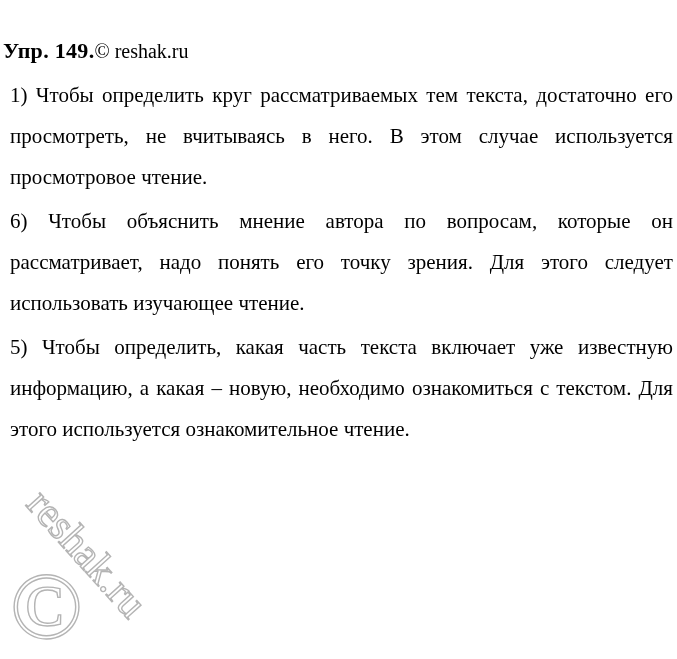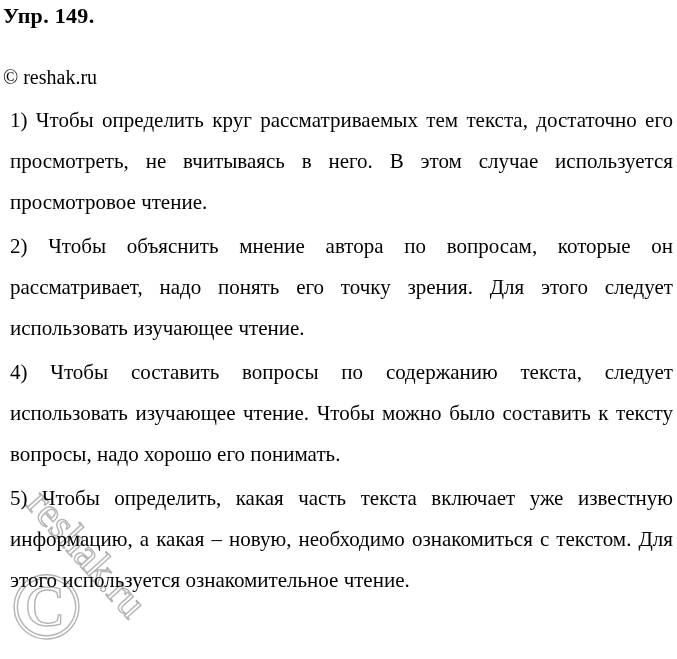--- a/index.html
+++ b/index.html
@@ -7,25 +7,24 @@
     position: relative;
     width: 677px;
     height: 659px;
     background: #ffffff;
     overflow: hidden;
     font-family: "Liberation Serif", serif;
     color: #000000;
   }
   .header {
     display: flex;
-    justify-content: space-between;
+    justify-content: flex-start;
     align-items: baseline;
     padding: 3px 3px 0 3px;
     margin-bottom: 11px;
-    flex-direction: column;
   }
   .exercise-title {
     font-weight: bold;
     font-size: 22px;
     letter-spacing: 0.3px;
   }
   .copyright {
     font-size: 20px;
     margin-top: 37px;
   }
@@ -63,18 +62,17 @@
 
   <div class="watermark">
     <svg width="240" height="200" viewBox="0 0 240 200">
       <text x="25" y="43" transform="rotate(48 25 43)" font-family="Liberation Serif, serif" font-size="42" fill="none" stroke="#b4b4b4" stroke-width="1.4">reshak.ru</text>
       <text x="10" y="176" font-family="Liberation Serif, serif" font-size="96" fill="none" stroke="#b4b4b4" stroke-width="1.4">©</text>
     </svg>
   </div>
 
   <div class="content">
     <p>1) Чтобы определить круг рассматриваемых тем текста, достаточно его просмотреть, не вчитываясь в него. В этом случае используется просмотровое чтение.</p>
-    <p>2) Чтобы объяснить мнение автора по вопросам, которые он рассматривает, надо понять его точку зрения. Для этого следует использовать изучающее чтение.</p>
-    <p>4) Чтобы составить вопросы по содержанию текста, следует использовать изучающее чтение. Чтобы можно было составить к тексту вопросы, надо хорошо его понимать.</p>
+    <p>6) Чтобы объяснить мнение автора по вопросам, которые он рассматривает, надо понять его точку зрения. Для этого следует использовать изучающее чтение.</p>
     <p>5) Чтобы определить, какая часть текста включает уже известную информацию, а какая – новую, необходимо ознакомиться с текстом. Для этого используется ознакомительное чтение.</p>
   </div>
 
 </div>
 
 </body></html>

